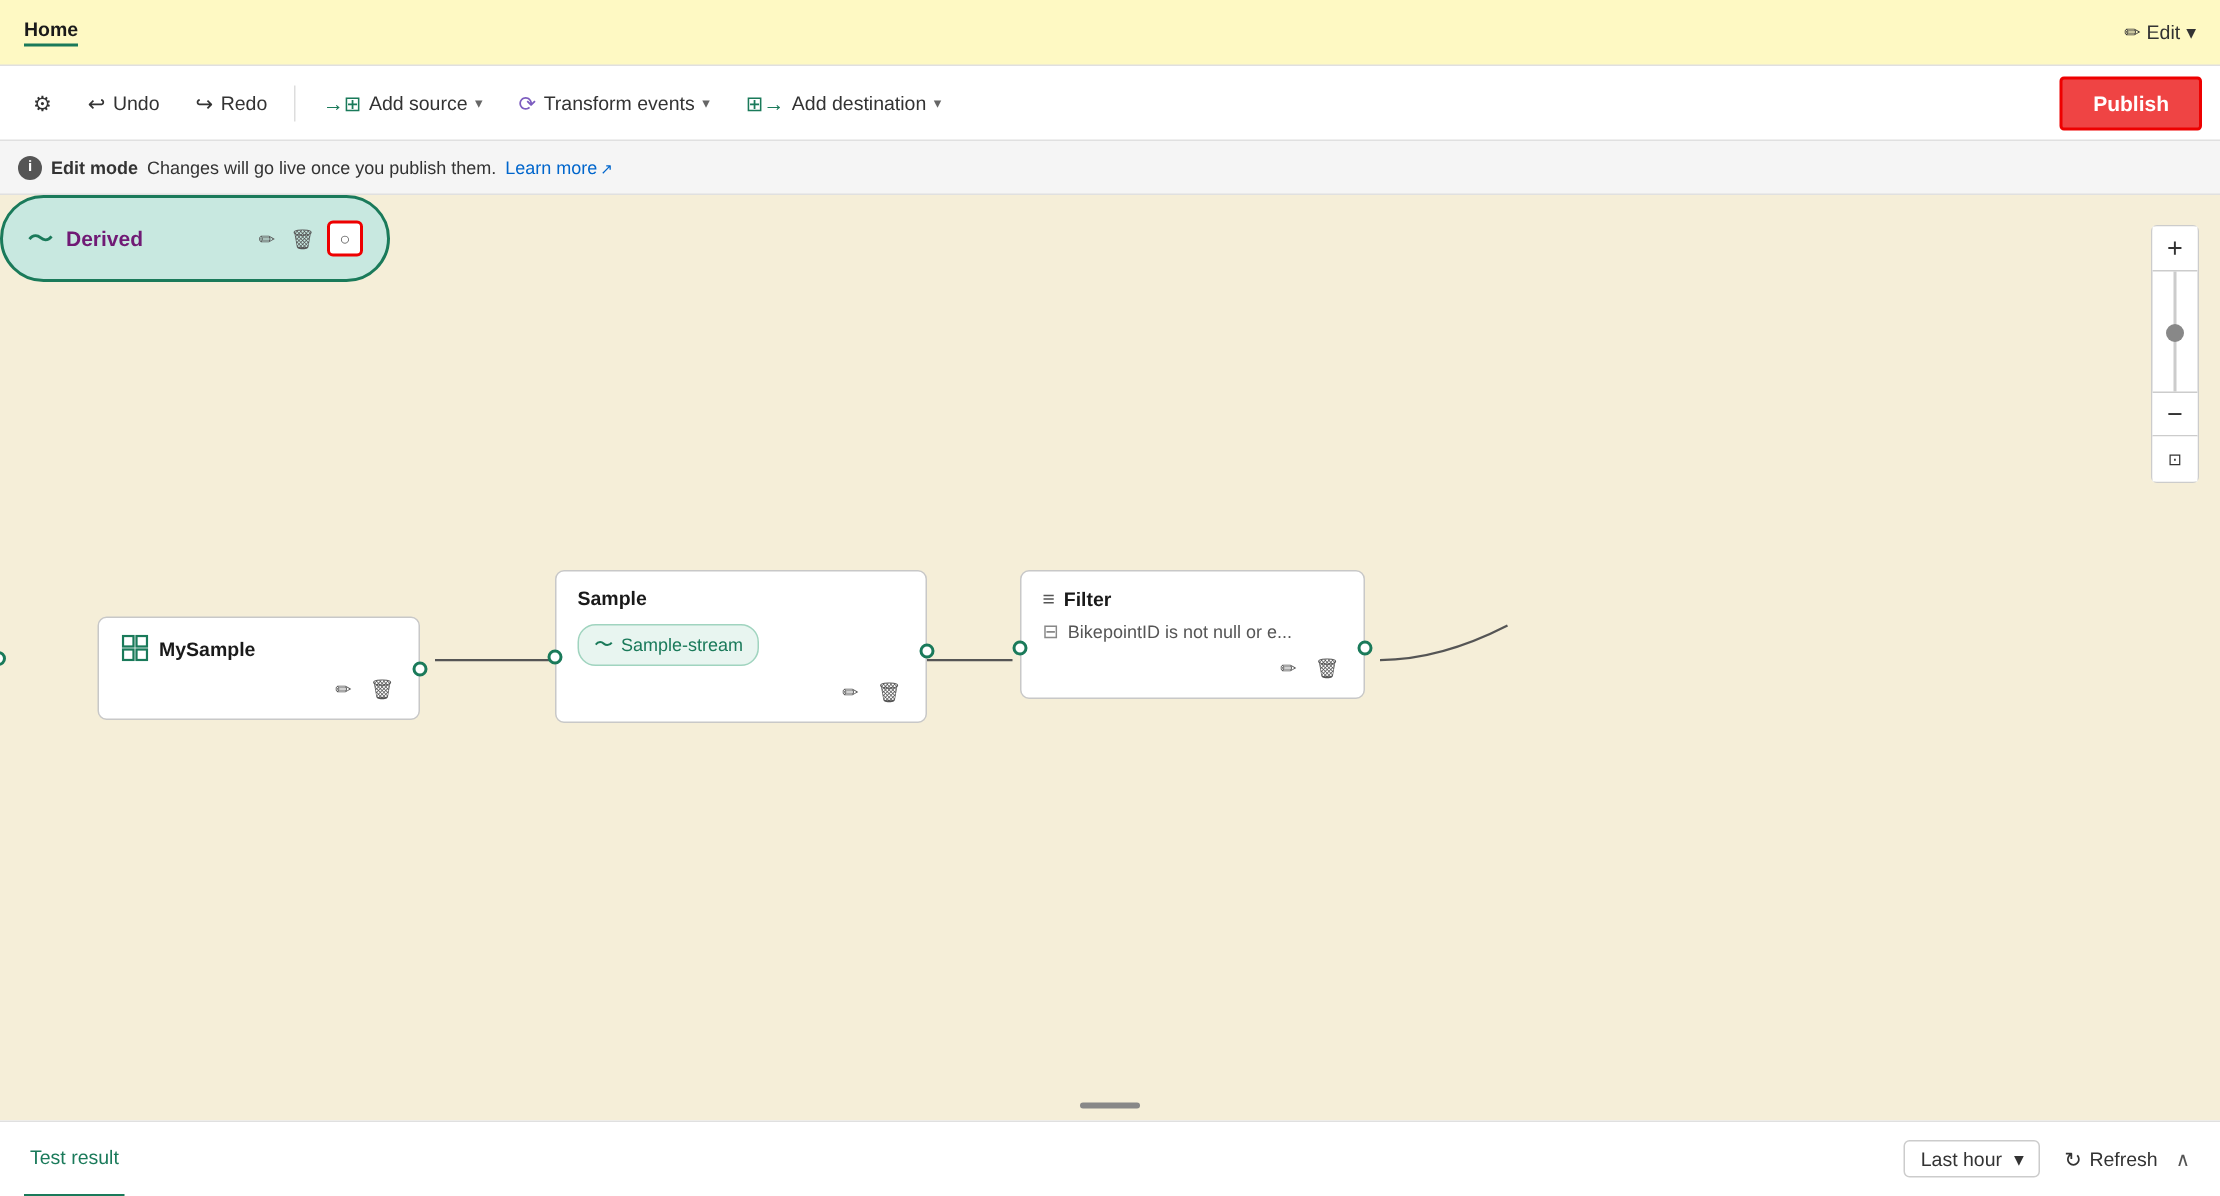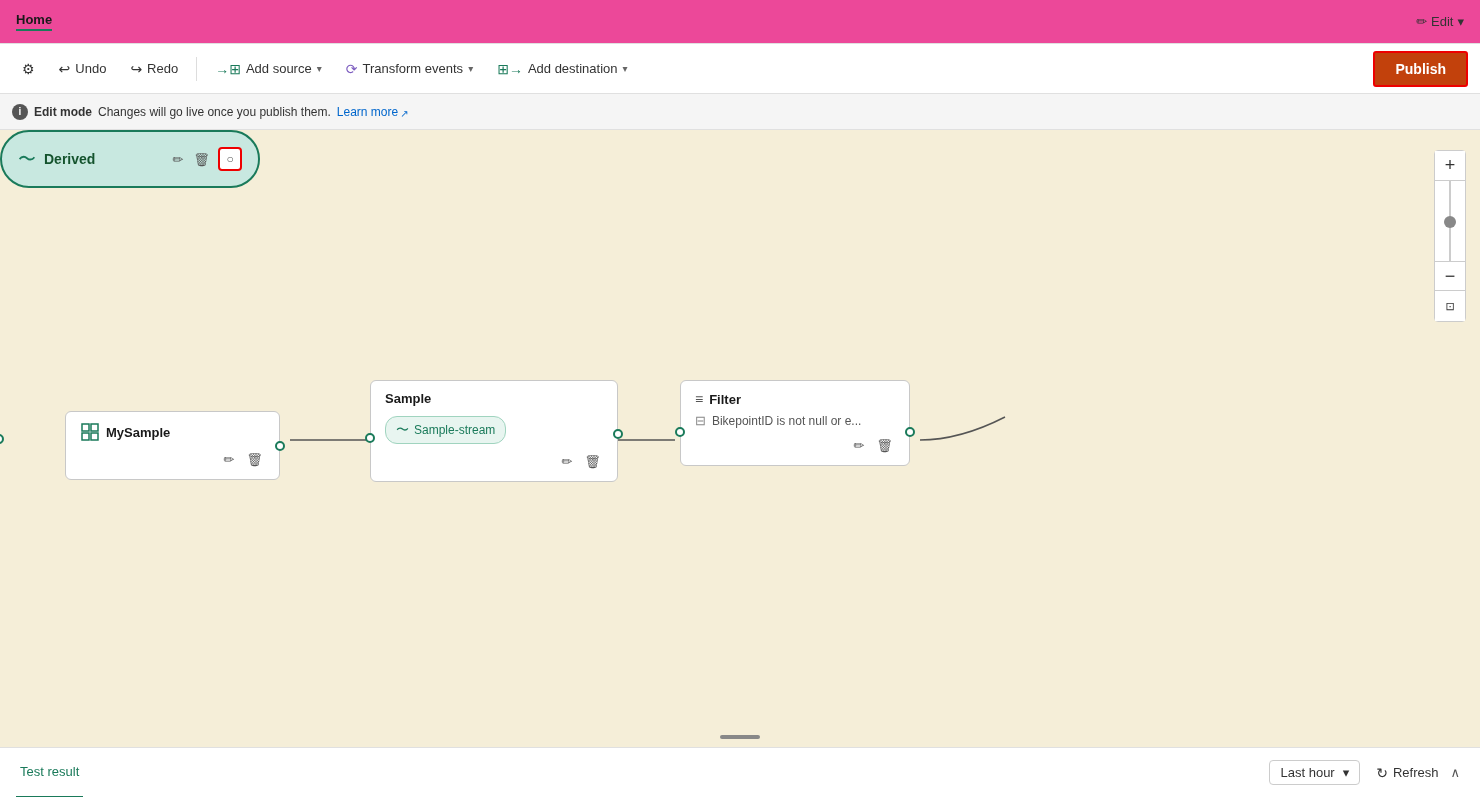--- a/index.html
+++ b/index.html
@@ -5,21 +5,21 @@
     * { box-sizing: border-box; margin: 0; padding: 0; font-family: 'Segoe UI', sans-serif; }
     body { width: 1480px; height: 797px; overflow: hidden; background: #fff; }
 
     
     .top-nav {
       display: flex;
       align-items: center;
       height: 44px;
       border-bottom: 1px solid #e0e0e0;
       padding: 0 16px;
-      background: #ec4899;
+      background: #fef9c3;
     }
     .nav-tab {
       font-size: 13px;
       font-weight: 600;
       color: #1a1a1a;
       padding-bottom: 2px;
       border-bottom: 2px solid #1a7a5a;
       margin-right: 20px;
     }
     .edit-btn {
@@ -53,21 +53,21 @@
       color: #333;
       background: none;
       border: none;
       cursor: pointer;
       border-radius: 3px;
     }
     .toolbar-btn .icon { font-size: 14px; }
     .toolbar-btn .chevron { font-size: 10px; color: #666; }
     .toolbar-spacer { flex: 1; }
     .publish-btn {
-      background: #c2410c;
+      background: #ef4444;
       color: #fff;
       border: 2px solid #e00;
       padding: 8px 20px;
       font-size: 14px;
       font-weight: 600;
       border-radius: 3px;
       cursor: pointer;
     }
 
     
@@ -251,21 +251,21 @@
       border: 2px solid #1a7a5a;
       border-radius: 40px;
       display: flex;
       align-items: center;
       padding: 0 16px;
       gap: 8px;
     }
     .node-derived-label {
       font-size: 14px;
       font-weight: 600;
-      color: #14532d;
+      color: #701a75;
       flex: 1;
     }
     .node-derived-actions {
       display: flex;
       gap: 6px;
       align-items: center;
     }
     .derived-red-btn {
       width: 24px;
       height: 24px;

